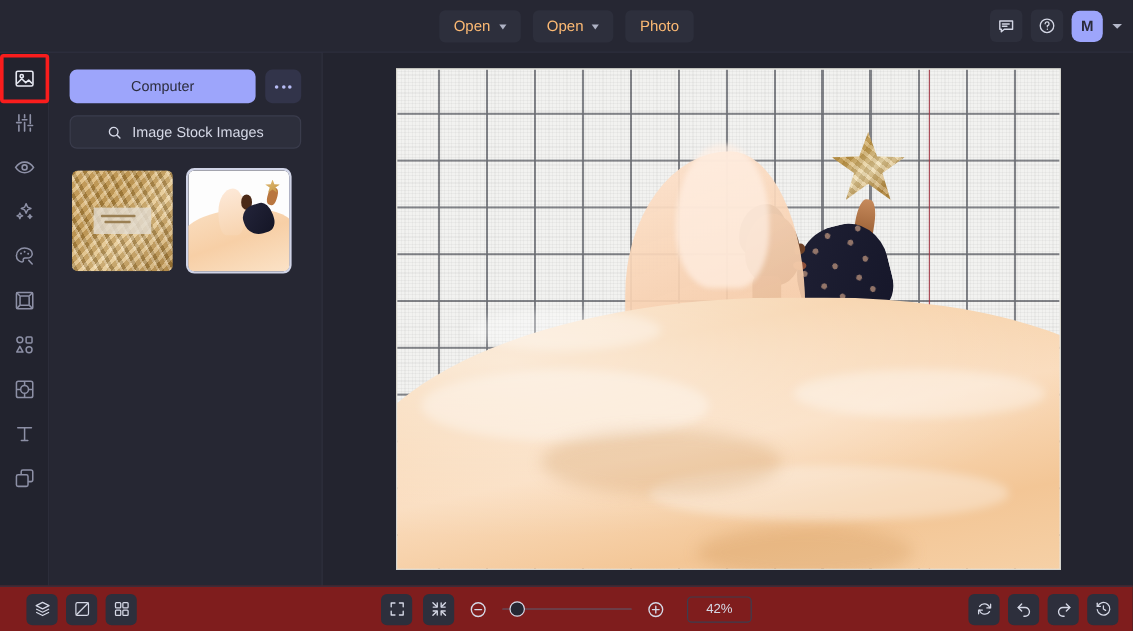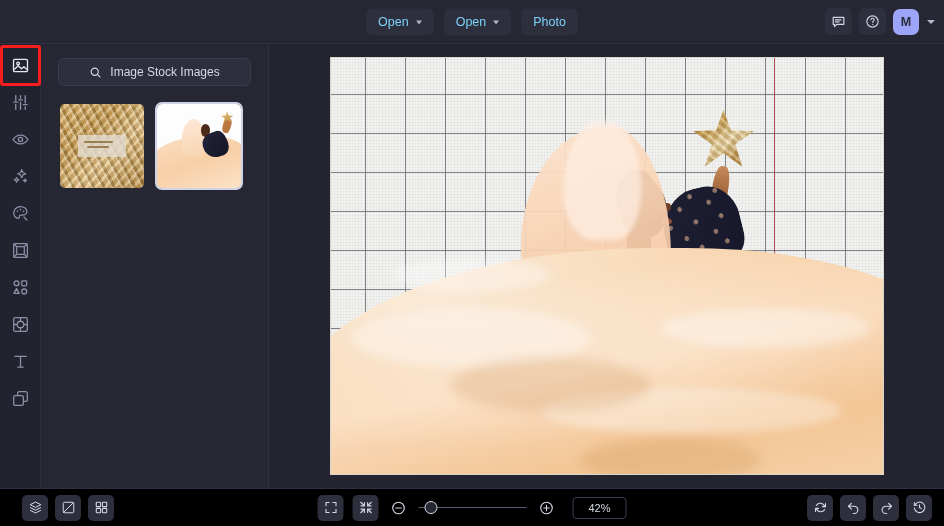--- a/index.html
+++ b/index.html
@@ -37,21 +37,21 @@
   .brand-title { color: #e4e6f0; font-size: 12.5px; letter-spacing: .2px; }
 
   .center-tools {
     position: absolute; left: 50%; top: 50%;
     transform: translate(-50%, -50%);
     display: flex; align-items: center; gap: 10px;
   }
   .tbtn {
     background: #2d2f3c;
     border: none; border-radius: 5px;
-    color: #7dd3fc; font-size: 12.5px;
+    color: #fdba74; font-size: 12.5px;
     font-family: "Liberation Sans", sans-serif;
     height: 27px; padding: 0 12px;
     display: flex; align-items: center; gap: 7px;
     cursor: pointer;
   }
   .caret {
     width: 0; height: 0;
     border-left: 3.6px solid transparent;
     border-right: 3.6px solid transparent;
     border-top: 4.2px solid #aeb2c4;
@@ -307,21 +307,21 @@
     position: absolute; left: 362px; top: 52px; width: 62px; height: 60px;
     clip-path: polygon(50% 0%, 62% 34%, 99% 35%, 69% 57%, 80% 94%, 50% 72%, 20% 94%, 31% 57%, 1% 35%, 38% 34%);
     background:
       repeating-linear-gradient(38deg, rgba(255,255,255,.22) 0 3px, rgba(110,80,30,.16) 3px 7px),
       repeating-linear-gradient(-55deg, rgba(255,255,255,.12) 0 4px, rgba(90,65,20,.12) 4px 9px);
   }
 
   
   .bottombar {
     height: 38px; min-height: 38px;
-    background: #000000;
+    background: #7f1d1d;
     border-top: 1px solid #2f3040;
     display: flex; align-items: center;
     position: relative; padding: 0 12px;
   }
   .bb-group { display: flex; align-items: center; gap: 7px; }
   .bb-left { margin-left: 10px; }
   .bb-center {
     position: absolute; left: 50%; top: 50%;
     transform: translate(-50%,-50%);
     display: flex; align-items: center; gap: 9px;
@@ -482,20 +482,28 @@
         <svg width="19" height="19" viewBox="0 0 24 24" fill="none" stroke="#8d90a6" stroke-width="1.6">
           <rect x="3.4" y="8.4" width="12.2" height="12.2" rx="1.8"></rect>
           <path d="M8.4 8.4V5.2a1.8 1.8 0 0 1 1.8-1.8h8.6a1.8 1.8 0 0 1 1.8 1.8v8.6a1.8 1.8 0 0 1-1.8 1.8h-3.2"></path>
         </svg>
       </div>
     </div>
 
     <div class="panel">
 
 
+      <div class="panel-row">
+        <button class="btn-primary">Computer</button>
+        <button class="btn-dots">
+          <i></i>
+          <i></i>
+          <i></i>
+        </button>
+      </div>
 
       <button class="search-btn">
         <svg width="13" height="13" viewBox="0 0 24 24" fill="none" stroke="#d5d8e6" stroke-width="2.1">
           <circle cx="10.6" cy="10.6" r="6.6"></circle>
           <path d="M15.6 15.6l4.6 4.6" stroke-linecap="round"></path>
         </svg>
         <span>Image Stock Images</span>
       </button>
 
       <div class="thumbs">

